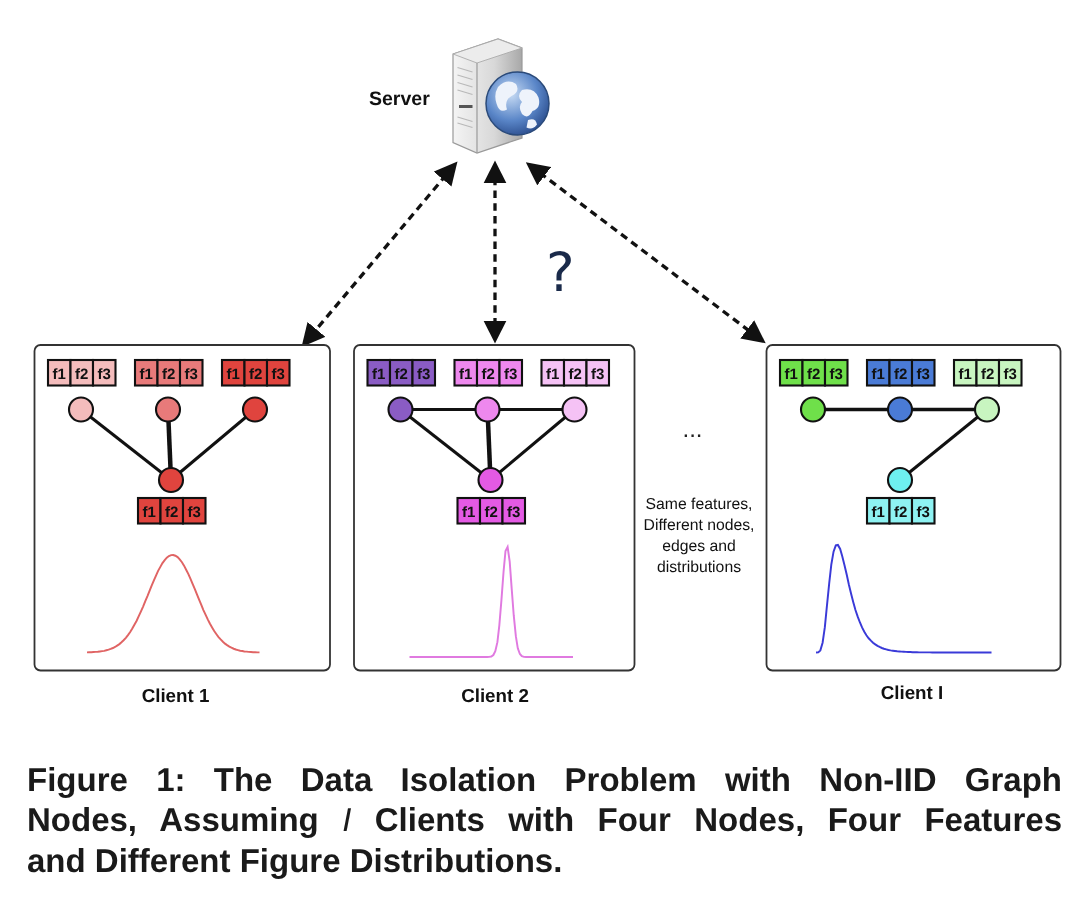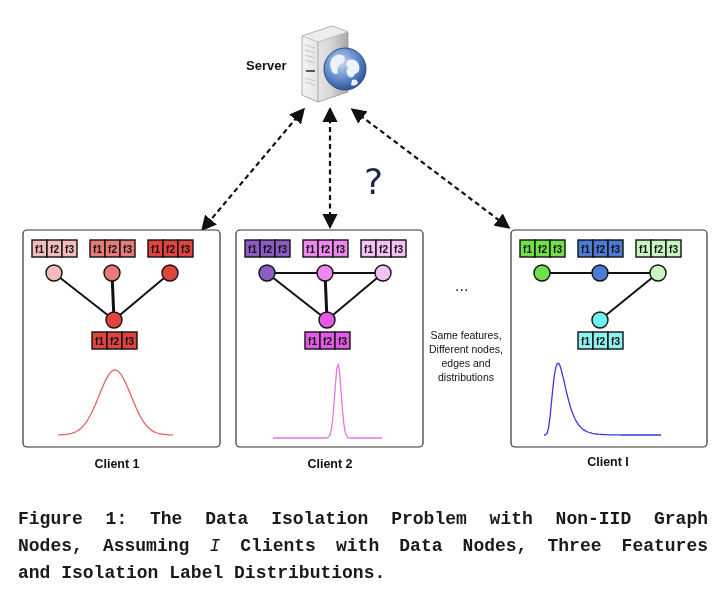--- a/index.html
+++ b/index.html
@@ -3,21 +3,21 @@
 <meta charset="utf-8">
 <style>
   html, body { margin:0; padding:0; background:#ffffff; }
   body { width:728px; height:616px; position:relative; overflow:hidden; font-family:"Liberation Sans", sans-serif; }
   #diagram { position:absolute; left:0; top:0; }
   .lbl { font-family:"Liberation Sans", sans-serif; font-weight:bold; }
   .note { font-family:"Liberation Sans", sans-serif; font-size:10.5px; fill:#111; }
   .feat { font-family:"Liberation Sans", sans-serif; font-size:10px; font-weight:bold; fill:#111; }
   #caption {
     position:absolute; left:18px; top:506px; width:690px;
-    font-family:Liberation Mono, monospace; font-weight:bold; font-size:18px;
+    font-family:Liberation Sans, sans-serif; font-weight:bold; font-size:22px;
     line-height:27px; color:#1a1a1a; text-align:justify;
   }
   #caption .line { display:block; text-align-last:justify; white-space:nowrap; }
   #caption .line.last { text-align-last:left; }
   #caption em { font-style:italic; font-weight:normal; }
 </style>
 </head>
 <body>
 
 <svg id="diagram" width="728" height="500" viewBox="0 0 728 500" xmlns="http://www.w3.org/2000/svg">
@@ -207,15 +207,15 @@
   <g>
     <text class="note" text-anchor="middle" x="466" y="339">Same features,</text>
     <text class="note" text-anchor="middle" x="466" y="353">Different  nodes,</text>
     <text class="note" text-anchor="middle" x="466" y="367">edges and</text>
     <text class="note" text-anchor="middle" x="466" y="381">distributions</text>
   </g>
 </svg>
 
 <div id="caption">
   <span class="line">Figure 1: The Data Isolation Problem with Non-IID Graph</span>
-  <span class="line"><span>Nodes, Assuming </span><em>I</em><span> Clients with Data Nodes, Three Features</span></span>
-  <span class="line last">and Isolation Label Distributions.</span>
+  <span class="line"><span>Nodes, Assuming </span><em>I</em><span> Clients with Four Nodes, Four Features</span></span>
+  <span class="line last">and Different Figure Distributions.</span>
 </div>
 
 </body></html>

